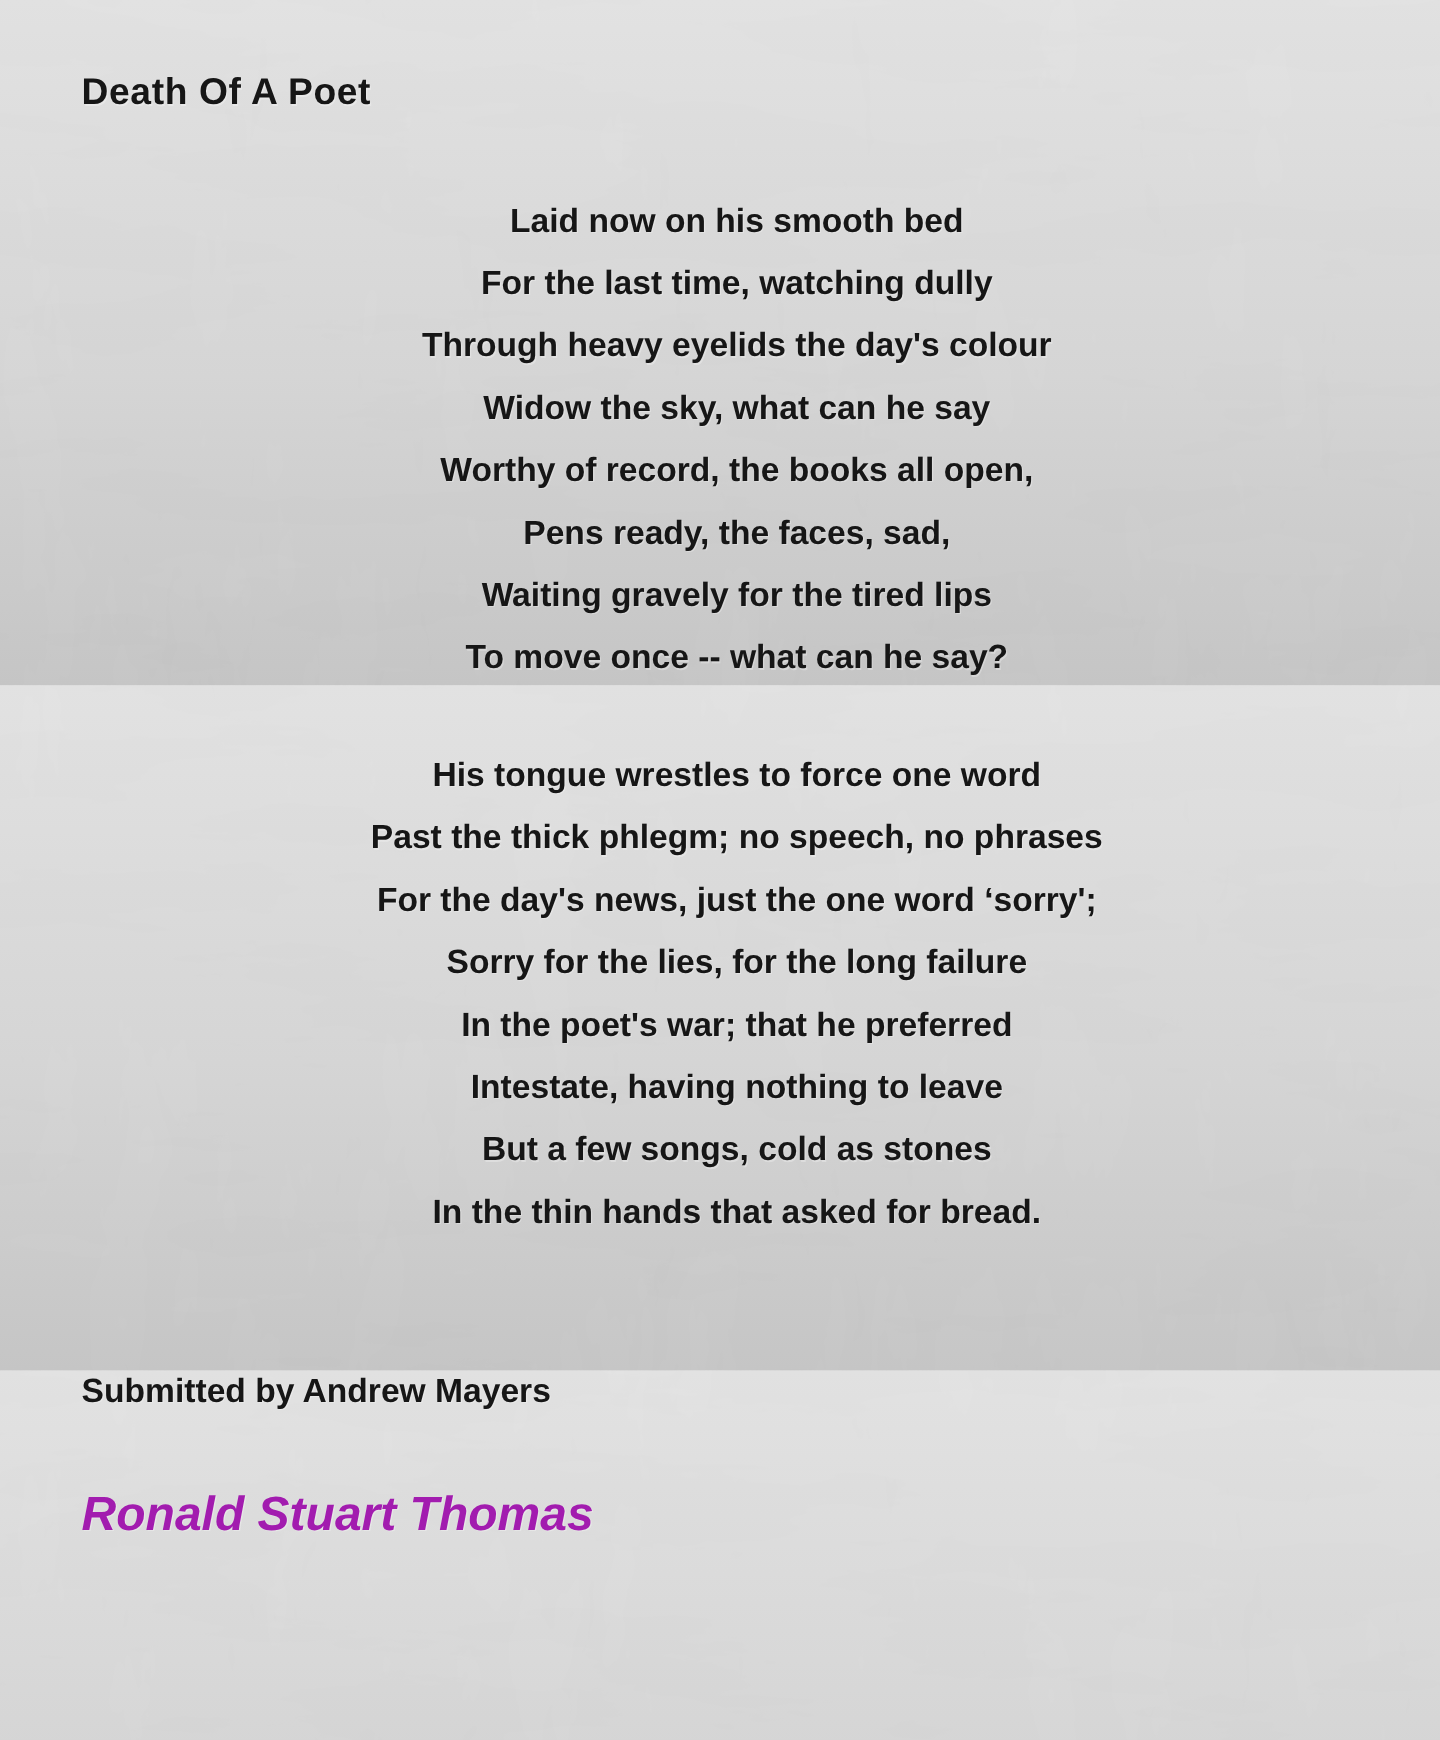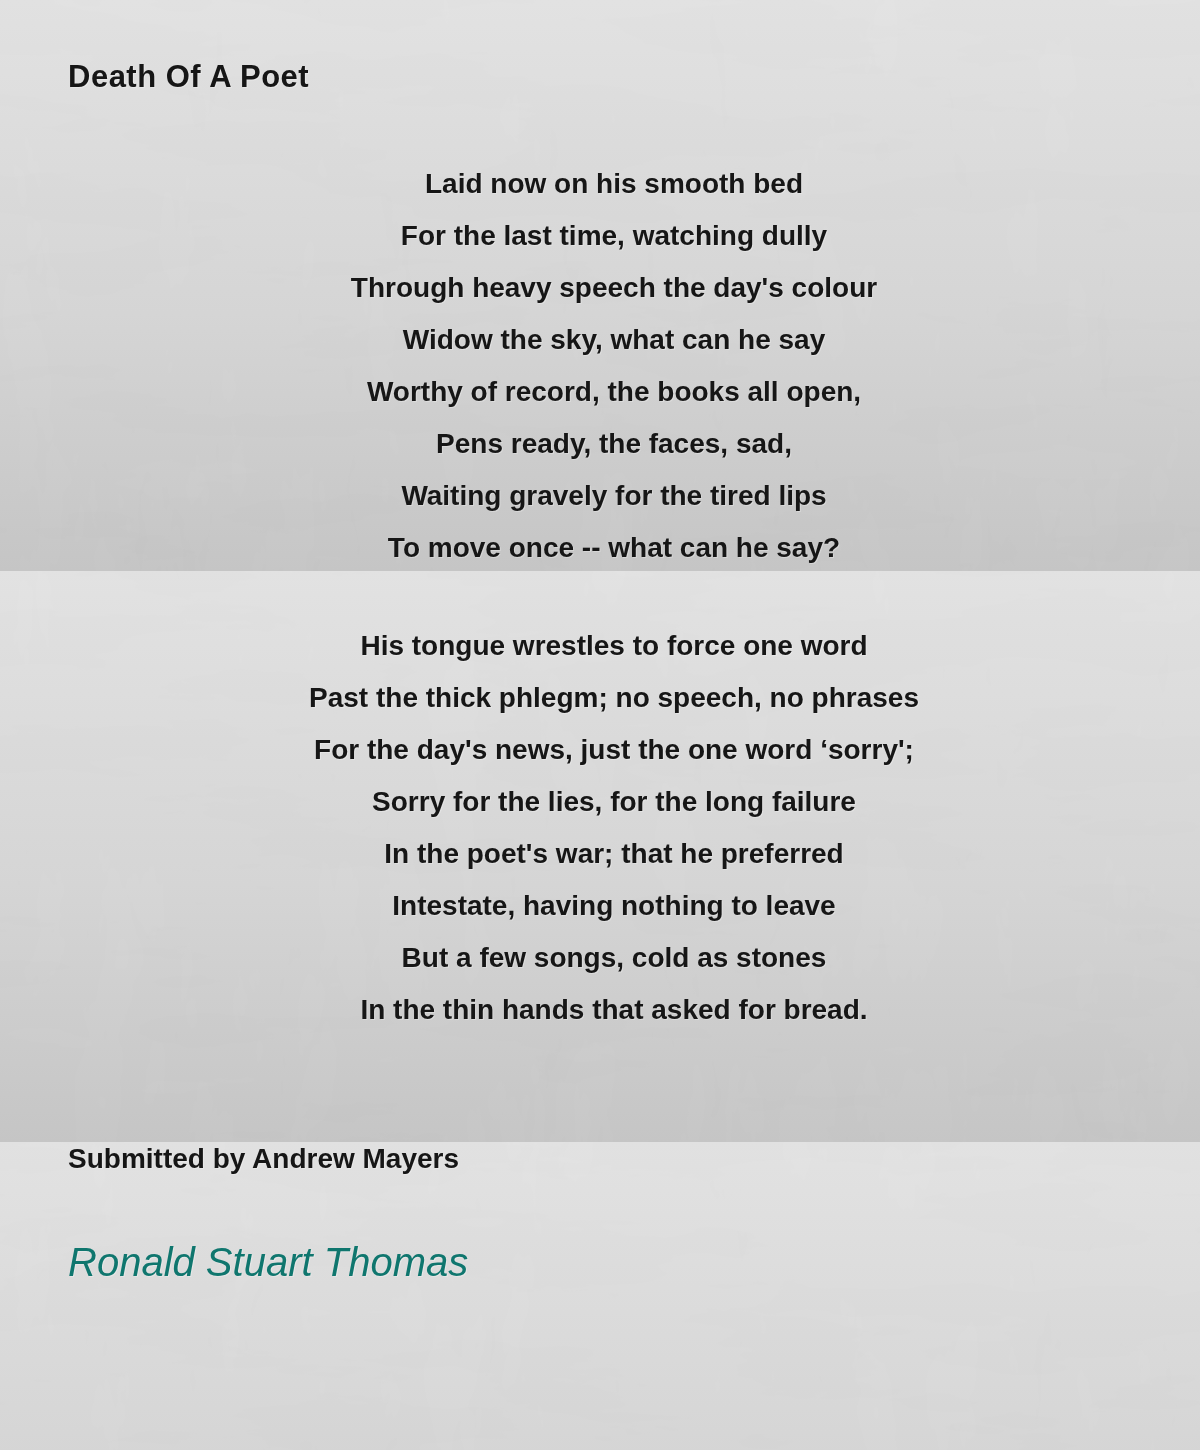--- a/index.html
+++ b/index.html
@@ -57,22 +57,22 @@
     font-size: 28px;
     font-weight: bold;
     line-height: 36px;
     text-shadow: 1px 1px 0 rgba(255,255,255,0.28);
   }
   .poet-name {
     margin-top: 62px;
     font-size: 40px;
     line-height: 46px;
     font-style: italic;
-    font-weight: normal;
-    color: #0f766e;
+    font-weight: bold;
+    color: #a21caf;
     text-shadow: 1px 1px 0 rgba(255,255,255,0.30);
   }
 </style>
 </head>
 <body>
 
 <svg class="bg-layer" width="1200" height="1450" viewBox="0 0 1200 1450" xmlns="http://www.w3.org/2000/svg" aria-hidden="true">
   <defs>
     <linearGradient id="bandGrad" x1="0" y1="0" x2="0" y2="1">
       <stop offset="0" stop-color="#e1e1e1"></stop>
@@ -95,21 +95,21 @@
   <rect x="0" y="0" width="1200" height="1450" filter="url(#tex2)" opacity="0.14" style="mix-blend-mode:soft-light"></rect>
 </svg>
 
 <div class="content">
 
   <h1 class="page-title">Death Of A Poet</h1>
 
   <div class="stanza">
     <div class="poem-line">Laid now on his smooth bed</div>
     <div class="poem-line">For the last time, watching dully</div>
-    <div class="poem-line">Through heavy speech the day's colour</div>
+    <div class="poem-line">Through heavy eyelids the day's colour</div>
     <div class="poem-line">Widow the sky, what can he say</div>
     <div class="poem-line">Worthy of record, the books all open,</div>
     <div class="poem-line">Pens ready, the faces, sad,</div>
     <div class="poem-line">Waiting gravely for the tired lips</div>
     <div class="poem-line">To move once -- what can he say?</div>
   </div>
 
   <div class="stanza">
     <div class="poem-line">His tongue wrestles to force one word</div>
     <div class="poem-line">Past the thick phlegm; no speech, no phrases</div>

